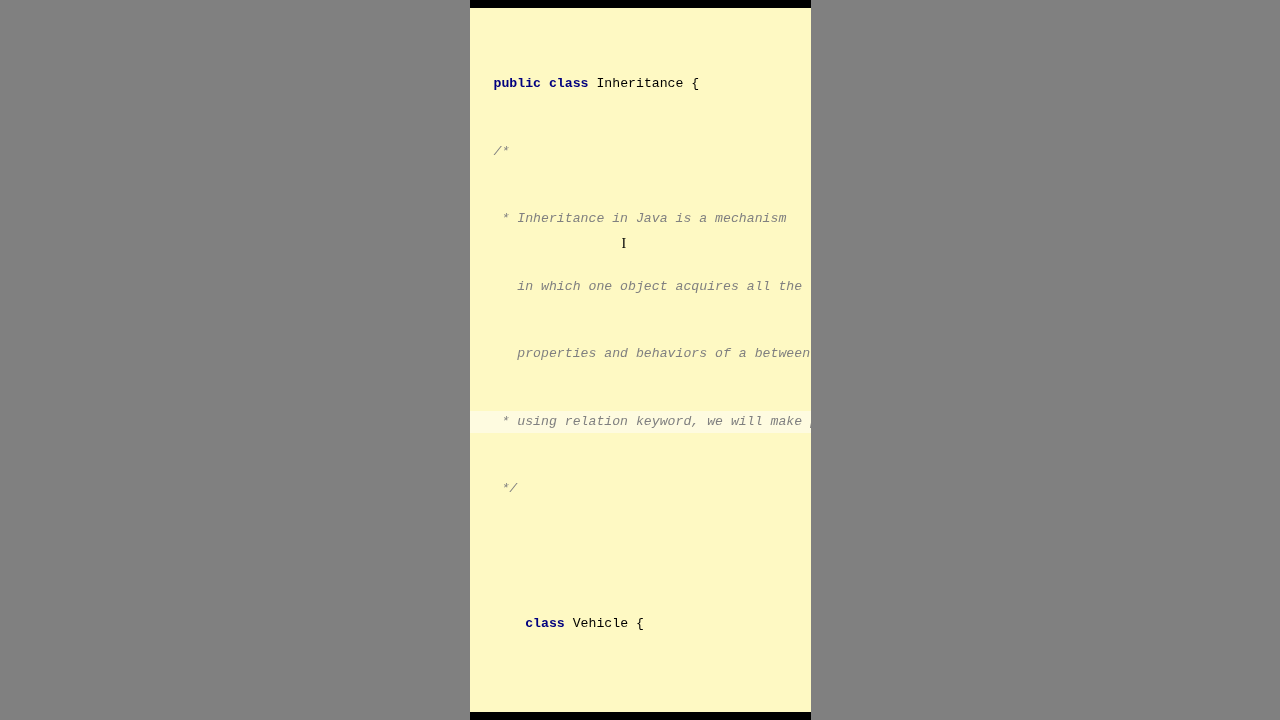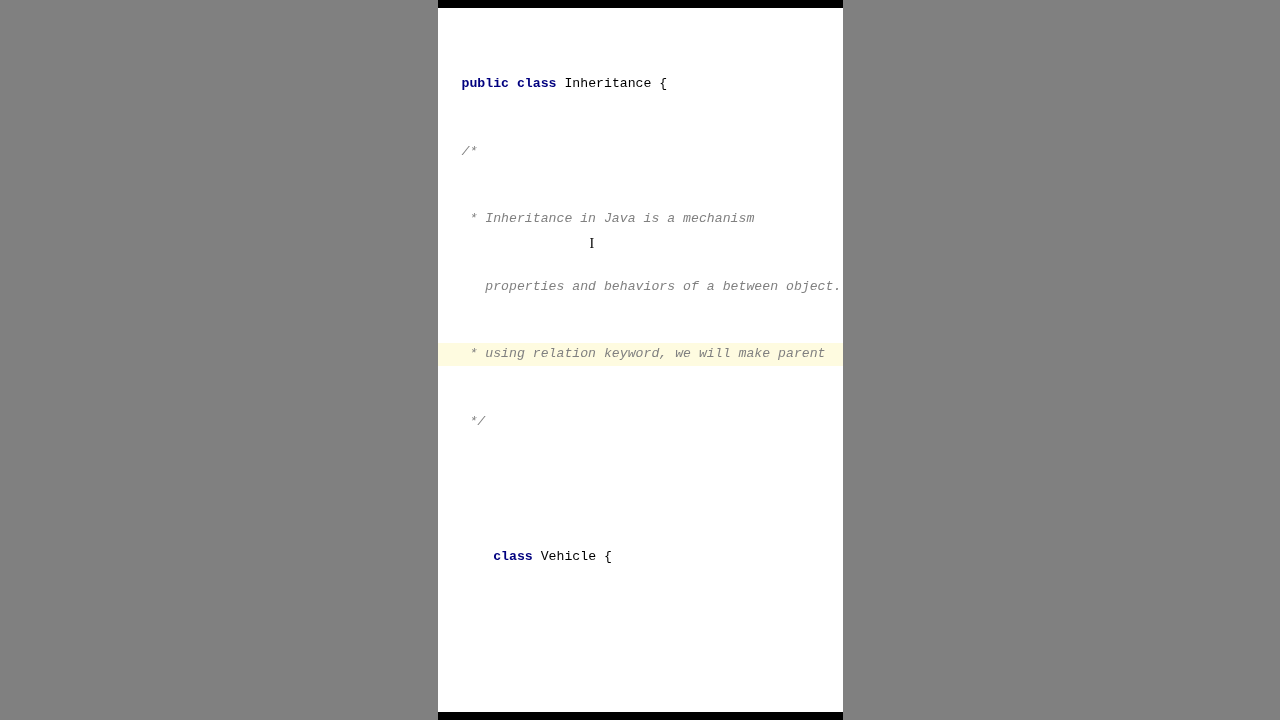--- a/index.html
+++ b/index.html
@@ -6,23 +6,23 @@
     body {
       width: 1280px;
       height: 720px;
       background: #808080;
       display: flex;
       justify-content: center;
       align-items: stretch;
       overflow: hidden;
     }
     .editor-column {
-      width: 405px;
+      width: 341px;
       height: 720px;
-      background: #ffffff;
+      background: #fef9c3;
       position: relative;
       border-top: 8px solid #000;
       border-bottom: 8px solid #000;
     }
     .code-area {
       padding: 20px 0 0 0;
       font-family: 'Menlo', 'Consolas', 'Courier New', monospace;
       font-size: 13.2px;
       line-height: 22.5px;
       white-space: pre;
@@ -58,20 +58,21 @@
     }
   </style>
 </head>
 <body>
 
 <div class="editor-column">
   <div class="code-area">
     <span class="line"><span class="kw">public</span> <span class="kw">class</span><span class="txt"> Inheritance {</span></span>
     <span class="line"><span class="cm">/*</span></span>
     <span class="line"><span class="cm"> * Inheritance in Java is a mechanism</span></span>
+    <span class="line"><span class="cm">   in which one object acquires all the</span></span>
     <span class="line"><span class="cm">   properties and behaviors of a between object.</span></span>
     <span class="line highlighted"><span class="cm"> * using relation keyword, we will make parent</span></span>
     <span class="line"><span class="cm"> */</span></span>
     <span class="line"><span></span></span>
     <span class="line"><span>    </span><span class="kw">class</span><span class="txt"> Vehicle {</span></span>
     
     
     
     
     

